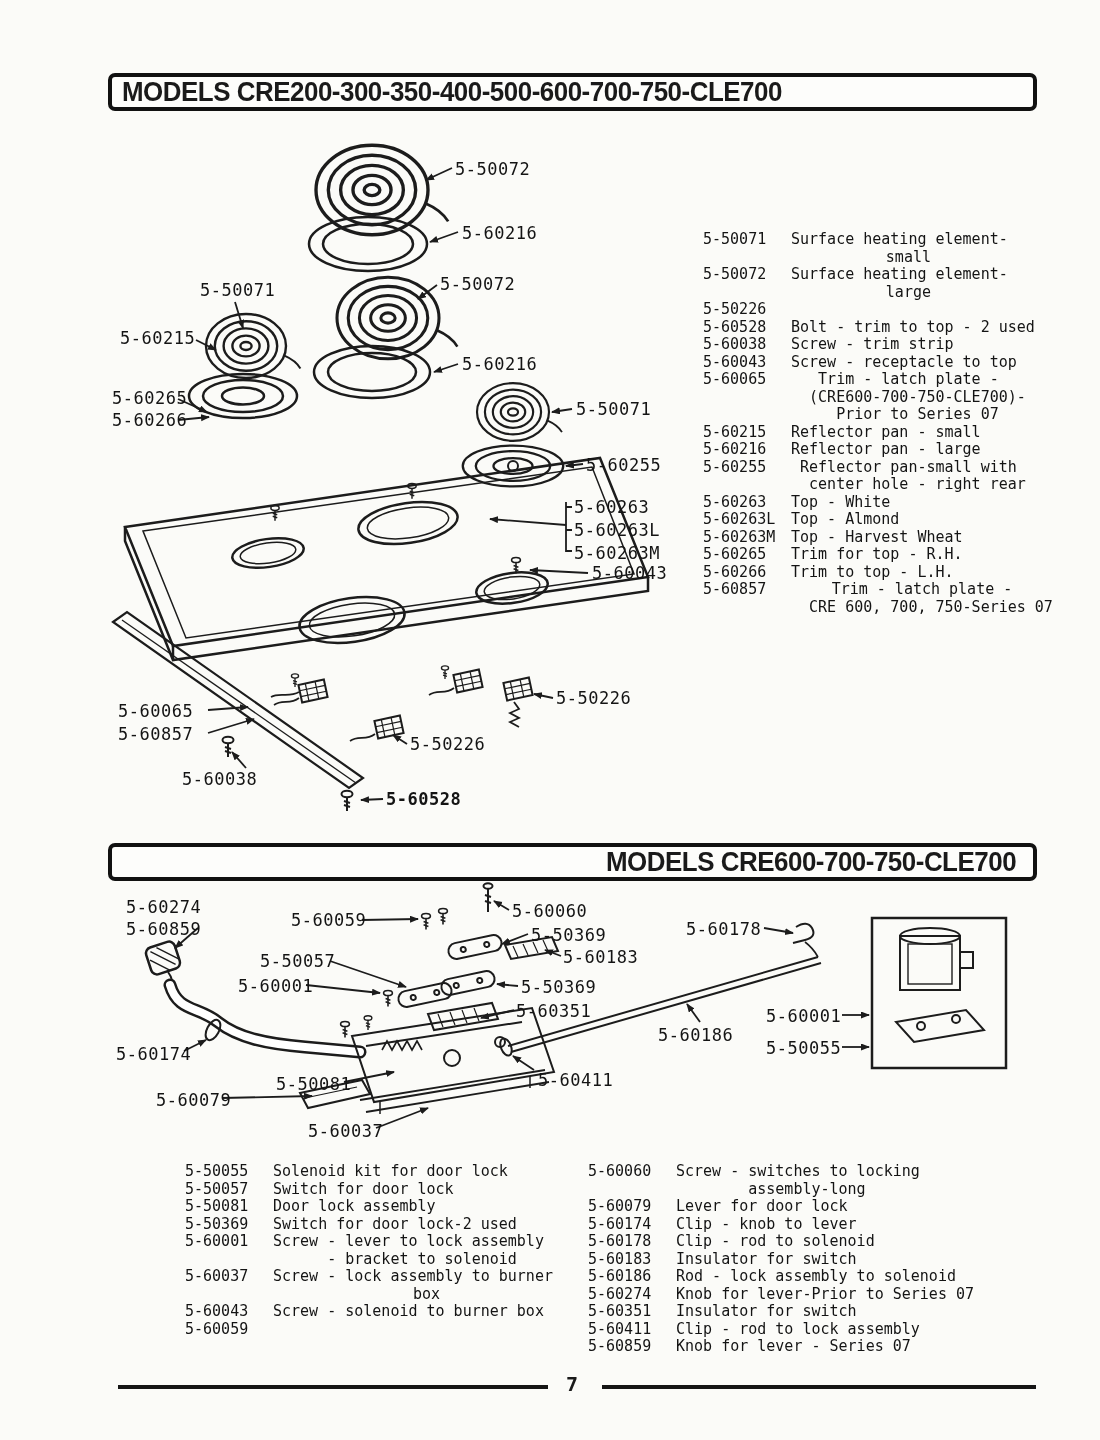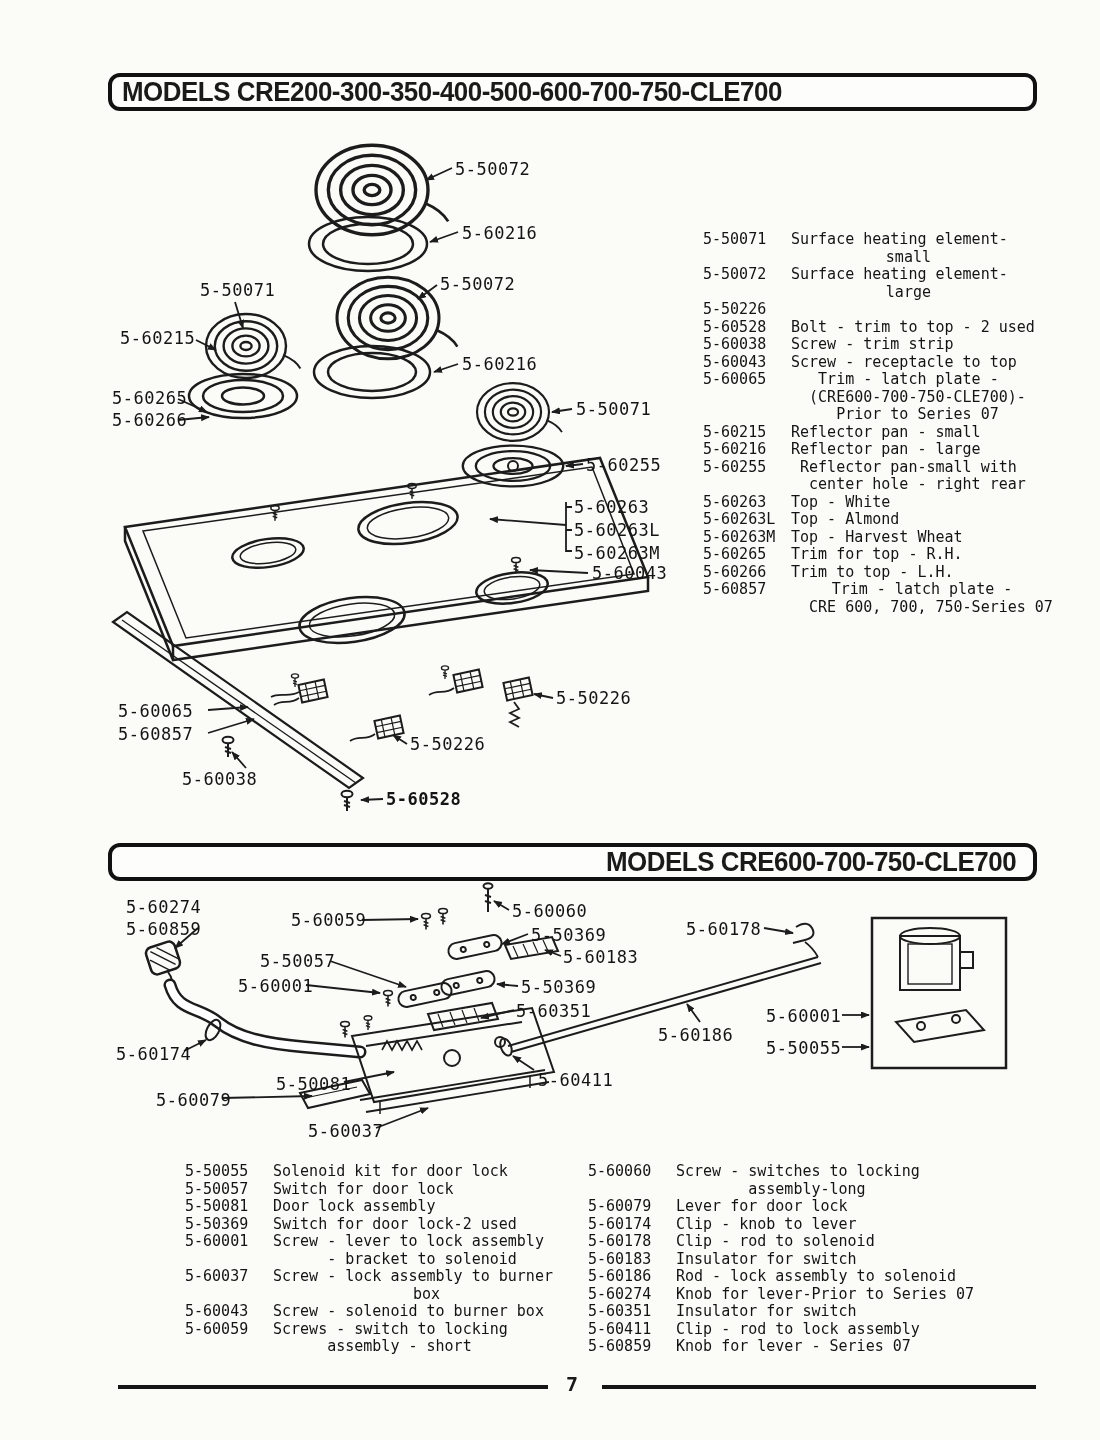--- a/index.html
+++ b/index.html
@@ -1,20 +1,20 @@
 <!DOCTYPE html>
 <html><head>
 <meta charset="utf-8">
 <style>
   html,body{margin:0;padding:0;background:#e9e9e5;}
   .page{position:relative;width:1100px;height:1440px;margin:0 auto;background:#fbfbf8;
         font-family:"DejaVu Sans Mono",monospace;color:#1a1a1a;overflow:hidden;}
   .art{position:absolute;left:0;top:0;}
   .hbox{position:absolute;left:108px;width:929px;height:38px;border:4px solid #111;
-        border-radius:12px;background:#fdfdfb;display:flex;align-items:center;
+        border-radius:7px;background:#fdfdfb;display:flex;align-items:center;
         padding-left:10px;box-sizing:border-box;}
   .hbox span{font-family:"Liberation Sans",sans-serif;font-weight:bold;font-size:27px;
         letter-spacing:-0.5px;white-space:nowrap;transform:scaleX(0.96);transform-origin:left center;}
   .h1{top:73px;} .h2{top:843px;justify-content:flex-end;}
   .callout{position:absolute;font:17px/19px "DejaVu Sans Mono",monospace;letter-spacing:0.5px;
         white-space:nowrap;color:#141414;}
   .callout.bold{font-weight:bold;}
   .plist{position:absolute;font:15px/17.5px "DejaVu Sans Mono",monospace;color:#141414;}
   .prow{display:flex;align-items:flex-start;}
   .pnum{flex:0 0 88px;}
@@ -407,22 +407,20 @@
         <span class="pnum">5-60037</span>
         <span class="pdesc">Screw - lock assembly to burner
    box</span>
       </div>
     <div class="prow">
         <span class="pnum">5-60043</span>
         <span class="pdesc">Screw - solenoid to burner box</span>
       </div>
     <div class="prow">
         <span class="pnum">5-60059</span>
-        <span class="pdesc">Screws - switch to locking
-  assembly - short</span>
       </div>
   </div>
 
   <div class="plist plist2 pl2r">
     <div class="prow">
         <span class="pnum">5-60060</span>
         <span class="pdesc">Screw - switches to locking
   assembly-long</span>
       </div>
     <div class="prow">

